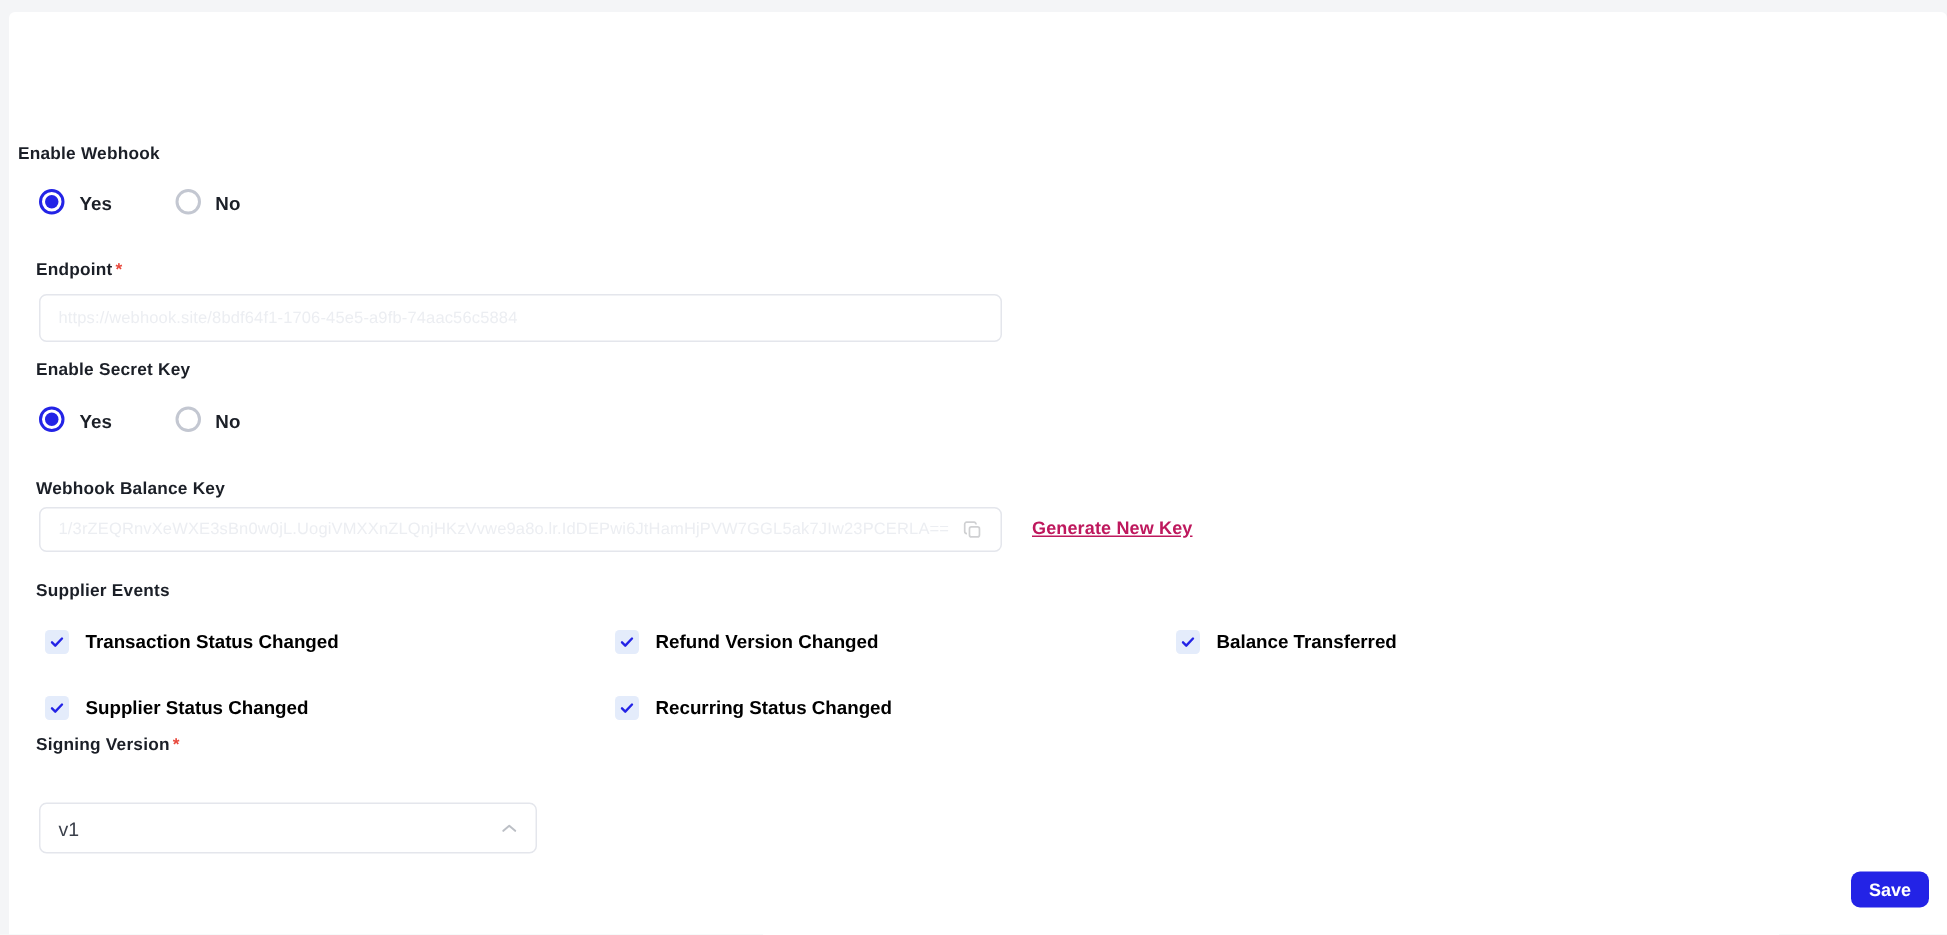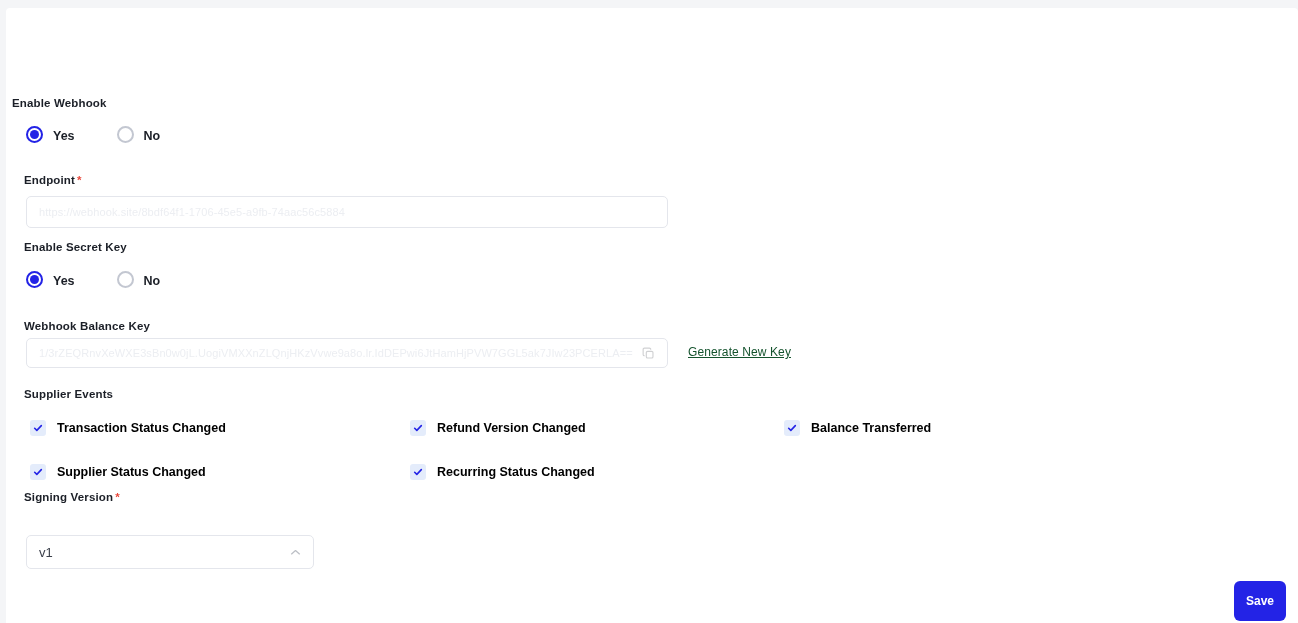--- a/index.html
+++ b/index.html
@@ -140,22 +140,22 @@
   .copy-icon {
     flex: 0 0 auto;
     margin-left: 8px;
     opacity: .22;
     display: flex;
     align-items: center;
     cursor: pointer;
   }
   .link {
     font-size: 12px;
-    font-weight: 400;
-    color: #14532d;
+    font-weight: 700;
+    color: #be185d;
     text-decoration: underline;
     cursor: pointer;
     letter-spacing: .1px;
   }
 
   
   .cb-item {
     display: flex;
     align-items: center;
     cursor: pointer;
@@ -173,41 +173,41 @@
   .cb-label {
     margin-left: 11px;
     font-size: 12.5px;
     font-weight: 700;
     color: #000000;
     white-space: nowrap;
   }
 
   
   .select {
-    width: 288px; height: 34px;
+    width: 332px; height: 34px;
     border: 1px solid #e4e6ec;
     border-radius: 5px;
     background: #fff;
     display: flex;
     align-items: center;
     justify-content: space-between;
     padding: 0 12px;
     cursor: pointer;
   }
   .select-val {
     font-size: 13px;
     color: #3a3f4a;
   }
   .caret { opacity: .45; display: flex; align-items: center; }
 
   
   .save-btn {
     position: absolute;
     left: 1228px; top: 573px;
-    width: 52px; height: 40px;
+    width: 52px; height: 24px;
     background: #2323e6;
     border: none;
     border-radius: 6px;
     color: #ffffff;
     font-size: 12px;
     font-weight: 700;
     font-family: "Liberation Sans", sans-serif;
     cursor: pointer;
     display: flex;
     align-items: center;

